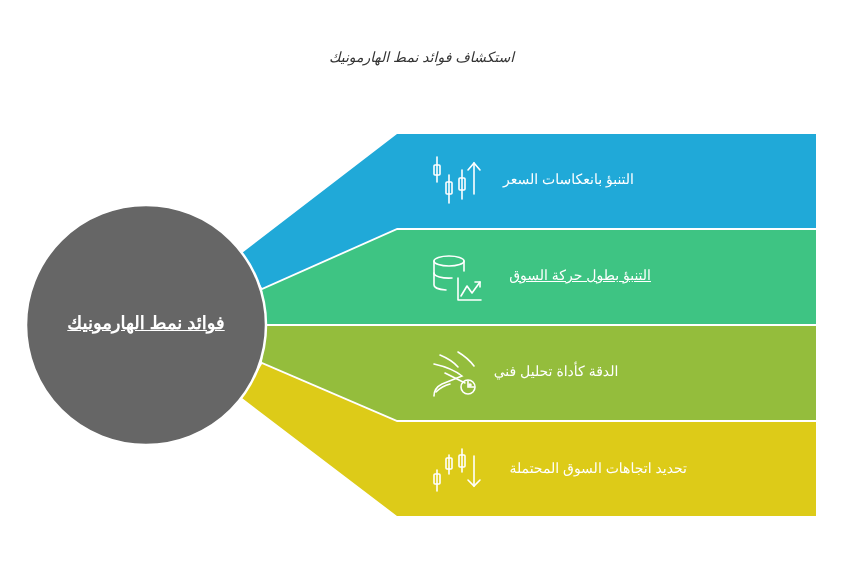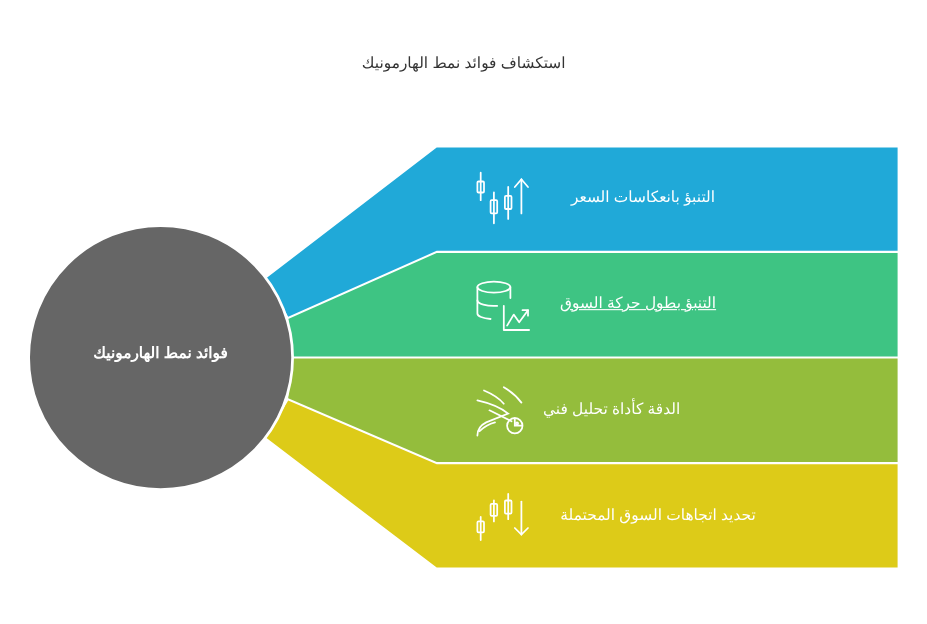--- a/index.html
+++ b/index.html
@@ -1,24 +1,24 @@
 <!DOCTYPE html>
 <html><head>
   <meta charset="utf-8">
   <style>
     html, body { margin: 0; padding: 0; background: #ffffff; }
     body { width: 843px; height: 567px; position: relative; overflow: hidden; font-family: "Liberation Sans", sans-serif; }
     .title {
       position: absolute; left: 0; top: 49px; width: 843px; text-align: center;
-      font-size: 14px; color: #333333; direction: rtl;
+      font-size: 14px; color: #333333; direction: rtl; font-style: italic;
     }
     svg.diagram { position: absolute; left: 0; top: 0; }
     .center-label {
       position: absolute; left: 28px; top: 312px; width: 236px; text-align: center;
-      font-size: 14px; font-weight: bold; color: #ffffff; direction: rtl;
+      font-size: 18px; font-weight: bold; color: #ffffff; direction: rtl; text-decoration: underline;
     }
     .band-label {
       position: absolute; left: 488px; font-size: 14px; color: #ffffff; direction: rtl; text-align: left;
       unicode-bidi: plaintext; white-space: nowrap;
     }
   </style>
 </head>
 <body>
 
 <div class="title">استكشاف فوائد نمط الهارمونيك</div>
@@ -75,16 +75,16 @@
     <rect x="446" y="458" width="6" height="11" rx="1"></rect>
     <line x1="462" y1="449" x2="462" y2="472"></line>
     <rect x="459" y="455" width="6" height="12" rx="1"></rect>
     <line x1="474" y1="456" x2="474" y2="486"></line>
     <polyline points="468,480 474,486 480,480"></polyline>
   </g>
 </svg>
 
 <div class="center-label">فوائد نمط الهارمونيك</div>
 
-<div class="band-label" style="top:171px; left:500px; width:150px; text-align:right;">التنبؤ بانعكاسات السعر</div>
+<div class="band-label" style="top:171px; left:484px; width:150px; text-align:right;">التنبؤ بانعكاسات السعر</div>
 <div class="band-label" style="top:267px; left:488px; width:163px; text-align:right;text-decoration:underline;">التنبؤ بطول حركة السوق</div>
 <div class="band-label" style="top:363px; left:488px; width:136px; text-align:center;">الدقة كأداة تحليل فني</div>
 <div class="band-label" style="top:460px; left:488px; width:199px; text-align:right;">تحديد اتجاهات السوق المحتملة</div>
 
 </body></html>

